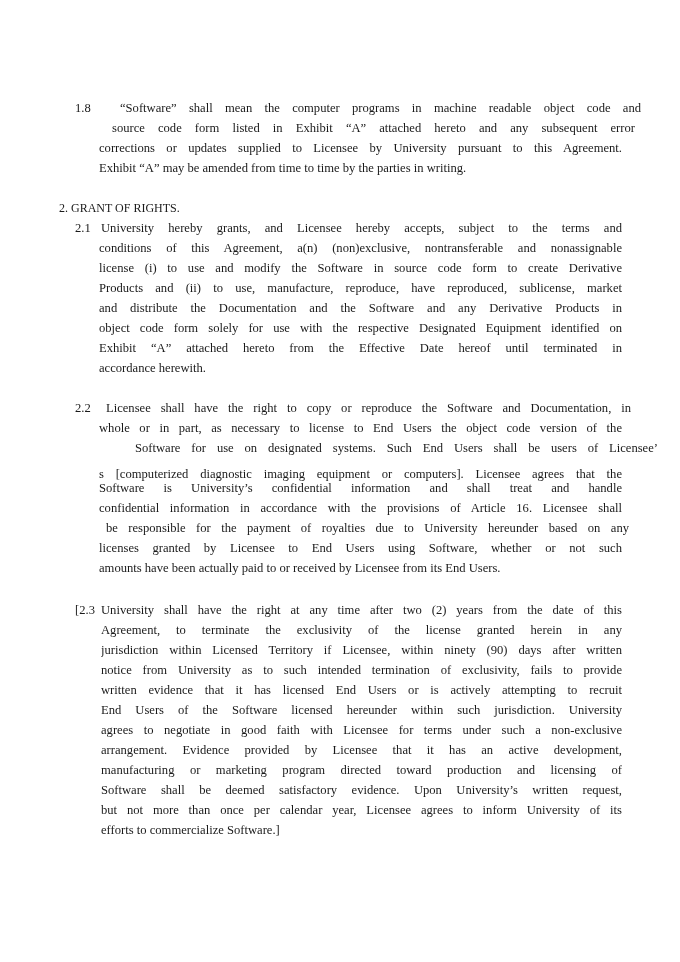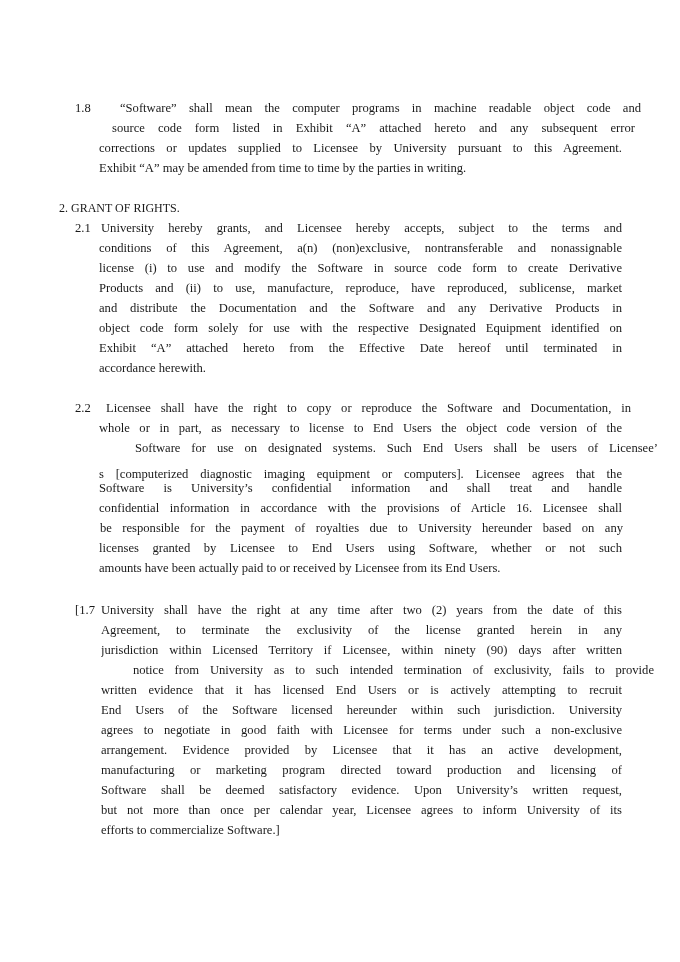--- a/index.html
+++ b/index.html
@@ -39,31 +39,31 @@
   </div>
 
   <div>
     <span class="line" style="left:75px; top:398px;">2.2</span>
     <div class="line just" style="left:106px; top:398px; width:525px;">Licensee shall have the right to copy or reproduce the Software and Documentation, in</div>
     <div class="line just" style="left:99px; top:418px; width:523px;">whole or in part, as necessary to license to End Users the object code version of the</div>
     <div class="line just" style="left:99px; top:438px; width:523px;margin-left:36px;">Software for use on designated systems. Such End Users shall be users of Licensee’</div>
     <div class="line just" style="left:99px; top:464px; width:523px;">s [computerized diagnostic imaging equipment or computers]. Licensee agrees that the</div>
     <div class="line just" style="left:99px; top:478px; width:523px;">Software is University’s confidential information and shall treat and handle</div>
     <div class="line just" style="left:99px; top:498px; width:523px;">confidential information in accordance with the provisions of Article 16. Licensee shall</div>
-    <div class="line just" style="left:100px; top:518px; width:523px;">be responsible for the payment of royalties due to University hereunder based on any</div>
+    <div class="line just" style="left:106px; top:518px; width:523px;">be responsible for the payment of royalties due to University hereunder based on any</div>
     <div class="line just" style="left:99px; top:538px; width:523px;">licenses granted by Licensee to End Users using Software, whether or not such</div>
     <div class="line" style="left:99px; top:558px;">amounts have been actually paid to or received by Licensee from its End Users.</div>
   </div>
 
   <div>
-    <span class="line" style="left:75px; top:600px;">[1.7</span>
+    <span class="line" style="left:75px; top:600px;">[2.3</span>
     <div class="line just" style="left:101px; top:600px; width:521px;">University shall have the right at any time after two (2) years from the date of this</div>
     <div class="line just" style="left:101px; top:620px; width:521px;">Agreement, to terminate the exclusivity of the license granted herein in any</div>
     <div class="line just" style="left:101px; top:640px; width:521px;">jurisdiction within Licensed Territory if Licensee, within ninety (90) days after written</div>
-    <div class="line just" style="left:101px; top:660px; width:521px;margin-left:32px;">notice from University as to such intended termination of exclusivity, fails to provide</div>
+    <div class="line just" style="left:101px; top:660px; width:521px;">notice from University as to such intended termination of exclusivity, fails to provide</div>
     <div class="line just" style="left:101px; top:680px; width:521px;">written evidence that it has licensed End Users or is actively attempting to recruit</div>
     <div class="line just" style="left:101px; top:700px; width:521px;">End Users of the Software licensed hereunder within such jurisdiction. University</div>
     <div class="line just" style="left:101px; top:720px; width:521px;">agrees to negotiate in good faith with Licensee for terms under such a non-exclusive</div>
     <div class="line just" style="left:101px; top:740px; width:521px;">arrangement. Evidence provided by Licensee that it has an active development,</div>
     <div class="line just" style="left:101px; top:760px; width:521px;">manufacturing or marketing program directed toward production and licensing of</div>
     <div class="line just" style="left:101px; top:780px; width:521px;">Software shall be deemed satisfactory evidence. Upon University’s written request,</div>
     <div class="line just" style="left:101px; top:800px; width:521px;">but not more than once per calendar year, Licensee agrees to inform University of its</div>
     <div class="line" style="left:101px; top:820px;">efforts to commercialize Software.]</div>
   </div>
 

